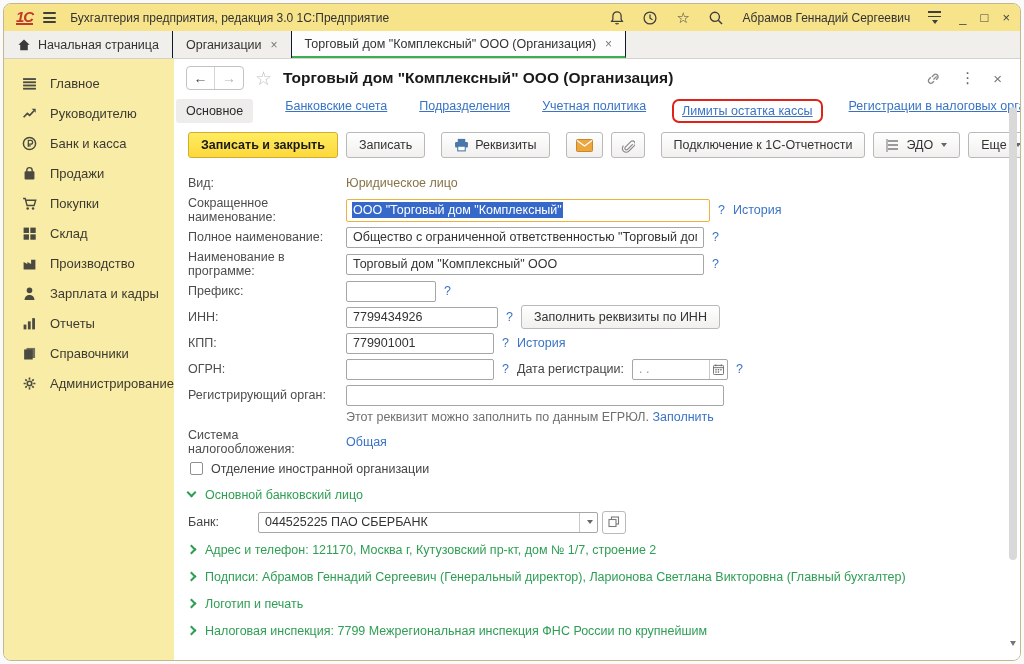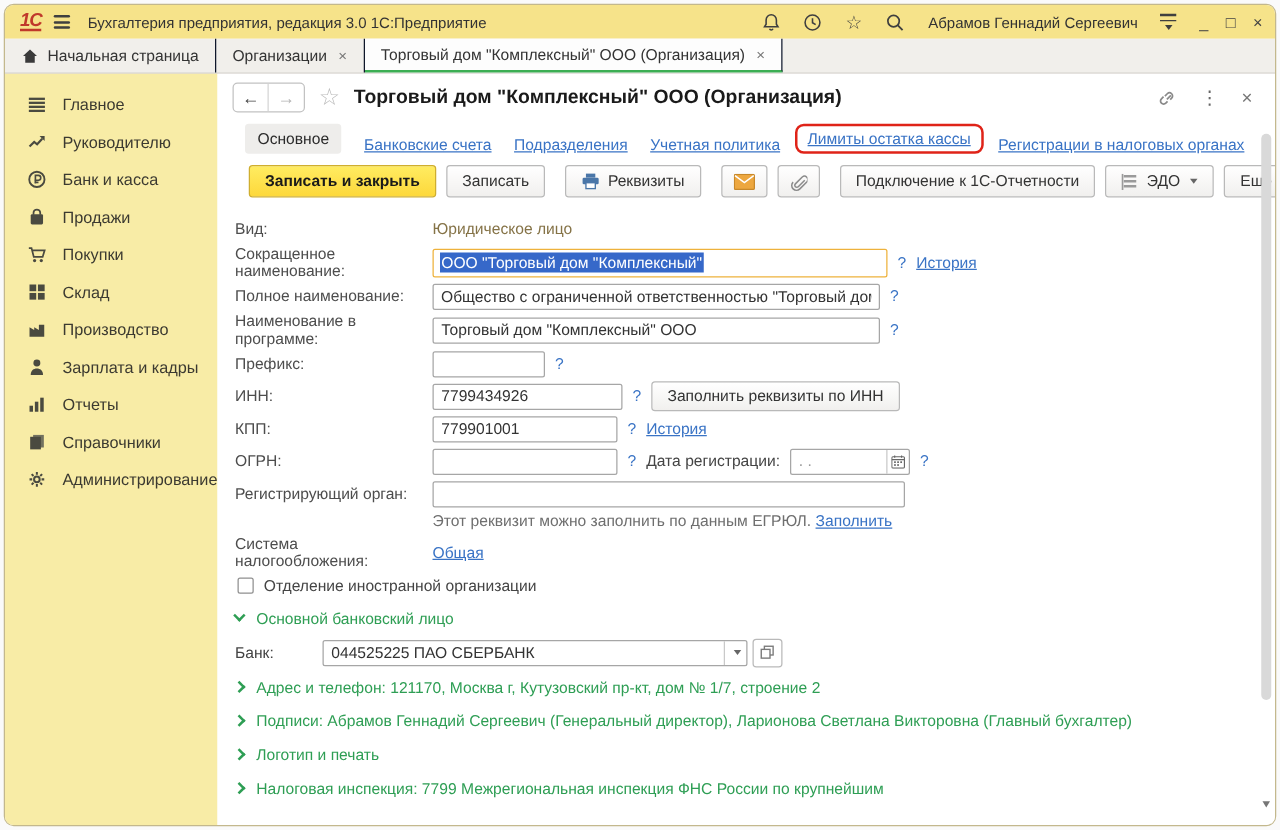--- a/index.html
+++ b/index.html
@@ -47,46 +47,46 @@
   .navgrp { display:flex; border:1px solid #c2c2c2; border-radius:4px; overflow:hidden; background:#fff; }
   .navgrp span { width:28px; height:22px; display:flex; align-items:center; justify-content:center;
     font-size:14px; cursor:pointer; }
   .navgrp span:first-child { border-right:1px solid #d5d5d5; color:#444; }
   .navgrp span:last-child { color:#b5b5b5; }
   .fav-star { font-size:19px; color:#bbb; cursor:pointer; margin:0 2px; }
   .doc-title { font-size:15.5px; font-weight:bold; color:#1a1a1a; flex:1; white-space:nowrap; overflow:hidden; }
   .head-ic { display:flex; align-items:center; gap:18px; margin-right:4px; }
   .head-ic span { cursor:pointer; color:#8a8a8a; font-size:14px; display:flex; align-items:center; }
   
-  .doc-nav { display:flex; align-items:flex-end; gap:18px; padding:2px 14px 9px 22px; font-size:12.5px; }
+  .doc-nav { display:flex; align-items:flex-start; gap:32px; padding:2px 14px 9px 2px; font-size:12.5px; }
   .nav-active { background:#eeedeb; border-radius:3px; padding:5px 10px; color:#2b2b2b; cursor:pointer; }
   a.navlink { color:#3973c5; text-decoration:underline; cursor:pointer; white-space:nowrap; }
   .hlbox { border:2.5px solid #df2318; border-radius:7px; padding:3px 8px; margin:0 -6px; }
   
   .doc-toolbar { display:flex; align-items:center; gap:8px; padding:0 14px 10px 14px; }
   .btn { height:26px; display:inline-flex; align-items:center; gap:6px; padding:0 12px;
     background:linear-gradient(#fff,#f1f0ee); border:1px solid #b9b9b9; border-radius:3px;
     font-size:12.5px; color:#333; cursor:pointer; white-space:nowrap; }
-  .btn-primary { background:linear-gradient(#ffec61,#fdd83b); border-color:#cfae2f; font-weight:bold; color:#1a1a1a;margin-left:11px; }
+  .btn-primary { background:linear-gradient(#ffec61,#fdd83b); border-color:#cfae2f; font-weight:bold; color:#1a1a1a; }
   .btn-ic { padding:0 9px; }
   .caret { width:0; height:0; border-left:3.5px solid transparent; border-right:3.5px solid transparent;
     border-top:4px solid #666; margin-left:2px; }
   .tb-right { margin-left:auto; display:flex; gap:8px; }
   
   .form { padding:2px 14px 0 14px; font-size:12.5px; color:#444; }
   .row { display:flex; align-items:center; min-height:26px; }
   .lbl { width:158px; flex:none; color:#4d4d4d; }
   .ro-val { color:#857347; }
   .inp { height:21px; border:1px solid #a6a6a6; border-radius:2px; padding:0 6px; font-size:12.5px;
     color:#333; font-family:"Liberation Sans", sans-serif; background:#fff; }
   .inp-focus { height:23px; border:1.5px solid #eeb23c; border-radius:2px; padding:0 5px;
     display:flex; align-items:center; background:#fff; overflow:hidden; white-space:nowrap; }
   .seltext { background:#3668c9; color:#fff; padding:1px 1px; }
   .q { color:#3973c5; margin:0 8px; cursor:pointer; font-size:12.5px; }
-  a.blink { color:#3973c5; text-decoration:underline; cursor:pointer; white-space:nowrap; }
+  a.blink { color:#3973c5; cursor:pointer; white-space:nowrap; }
   .hint { color:#6f6f6f; margin-left:158px; padding:2px 0 4px 0; }
   .cb { width:13px; height:13px; border:1px solid #8f8f8f; border-radius:2px; background:#fff;
     margin:0 8px 0 2px; cursor:pointer; flex:none; }
   .grn { color:#2e9e54; }
   .chev { display:inline-block; width:7px; height:7px; border-right:2px solid #2e9e54;
     border-bottom:2px solid #2e9e54; flex:none; }
   .chev-d { transform:rotate(45deg); margin-top:-4px; }
   .chev-r { transform:rotate(-45deg); }
   .exp { display:flex; align-items:center; gap:10px; min-height:27px; cursor:pointer; }
   .combo { height:21px; border:1px solid #a6a6a6; border-radius:2px; display:flex; align-items:center;

